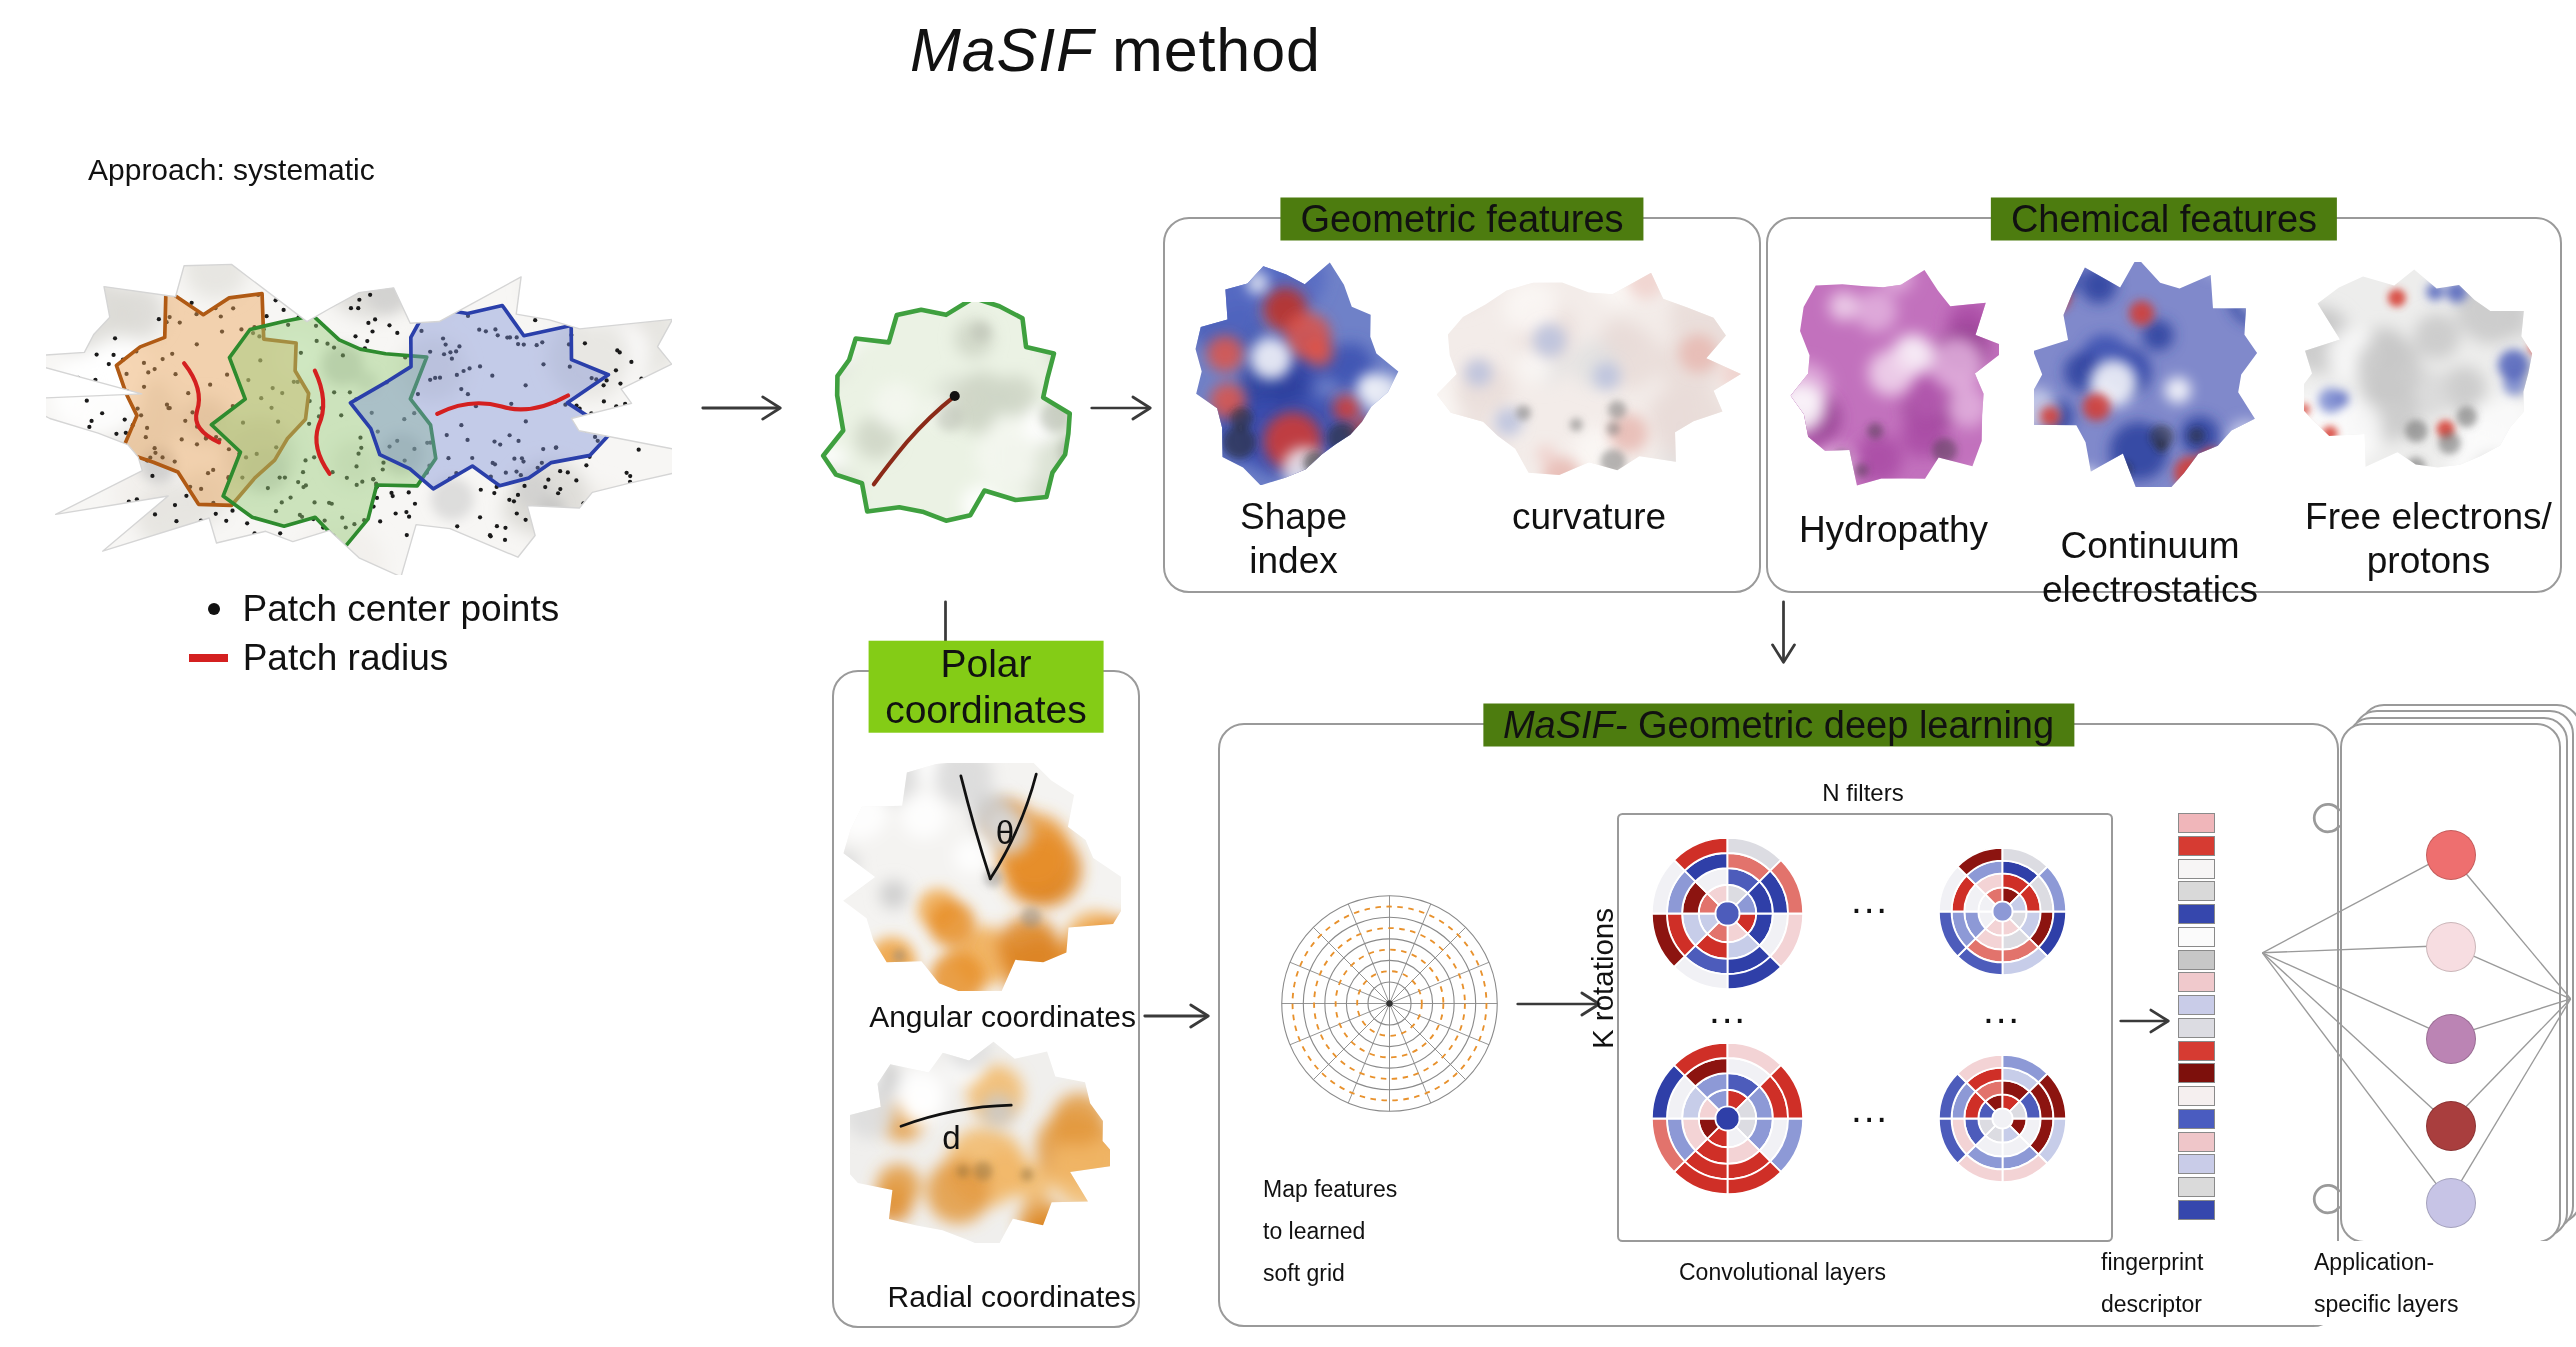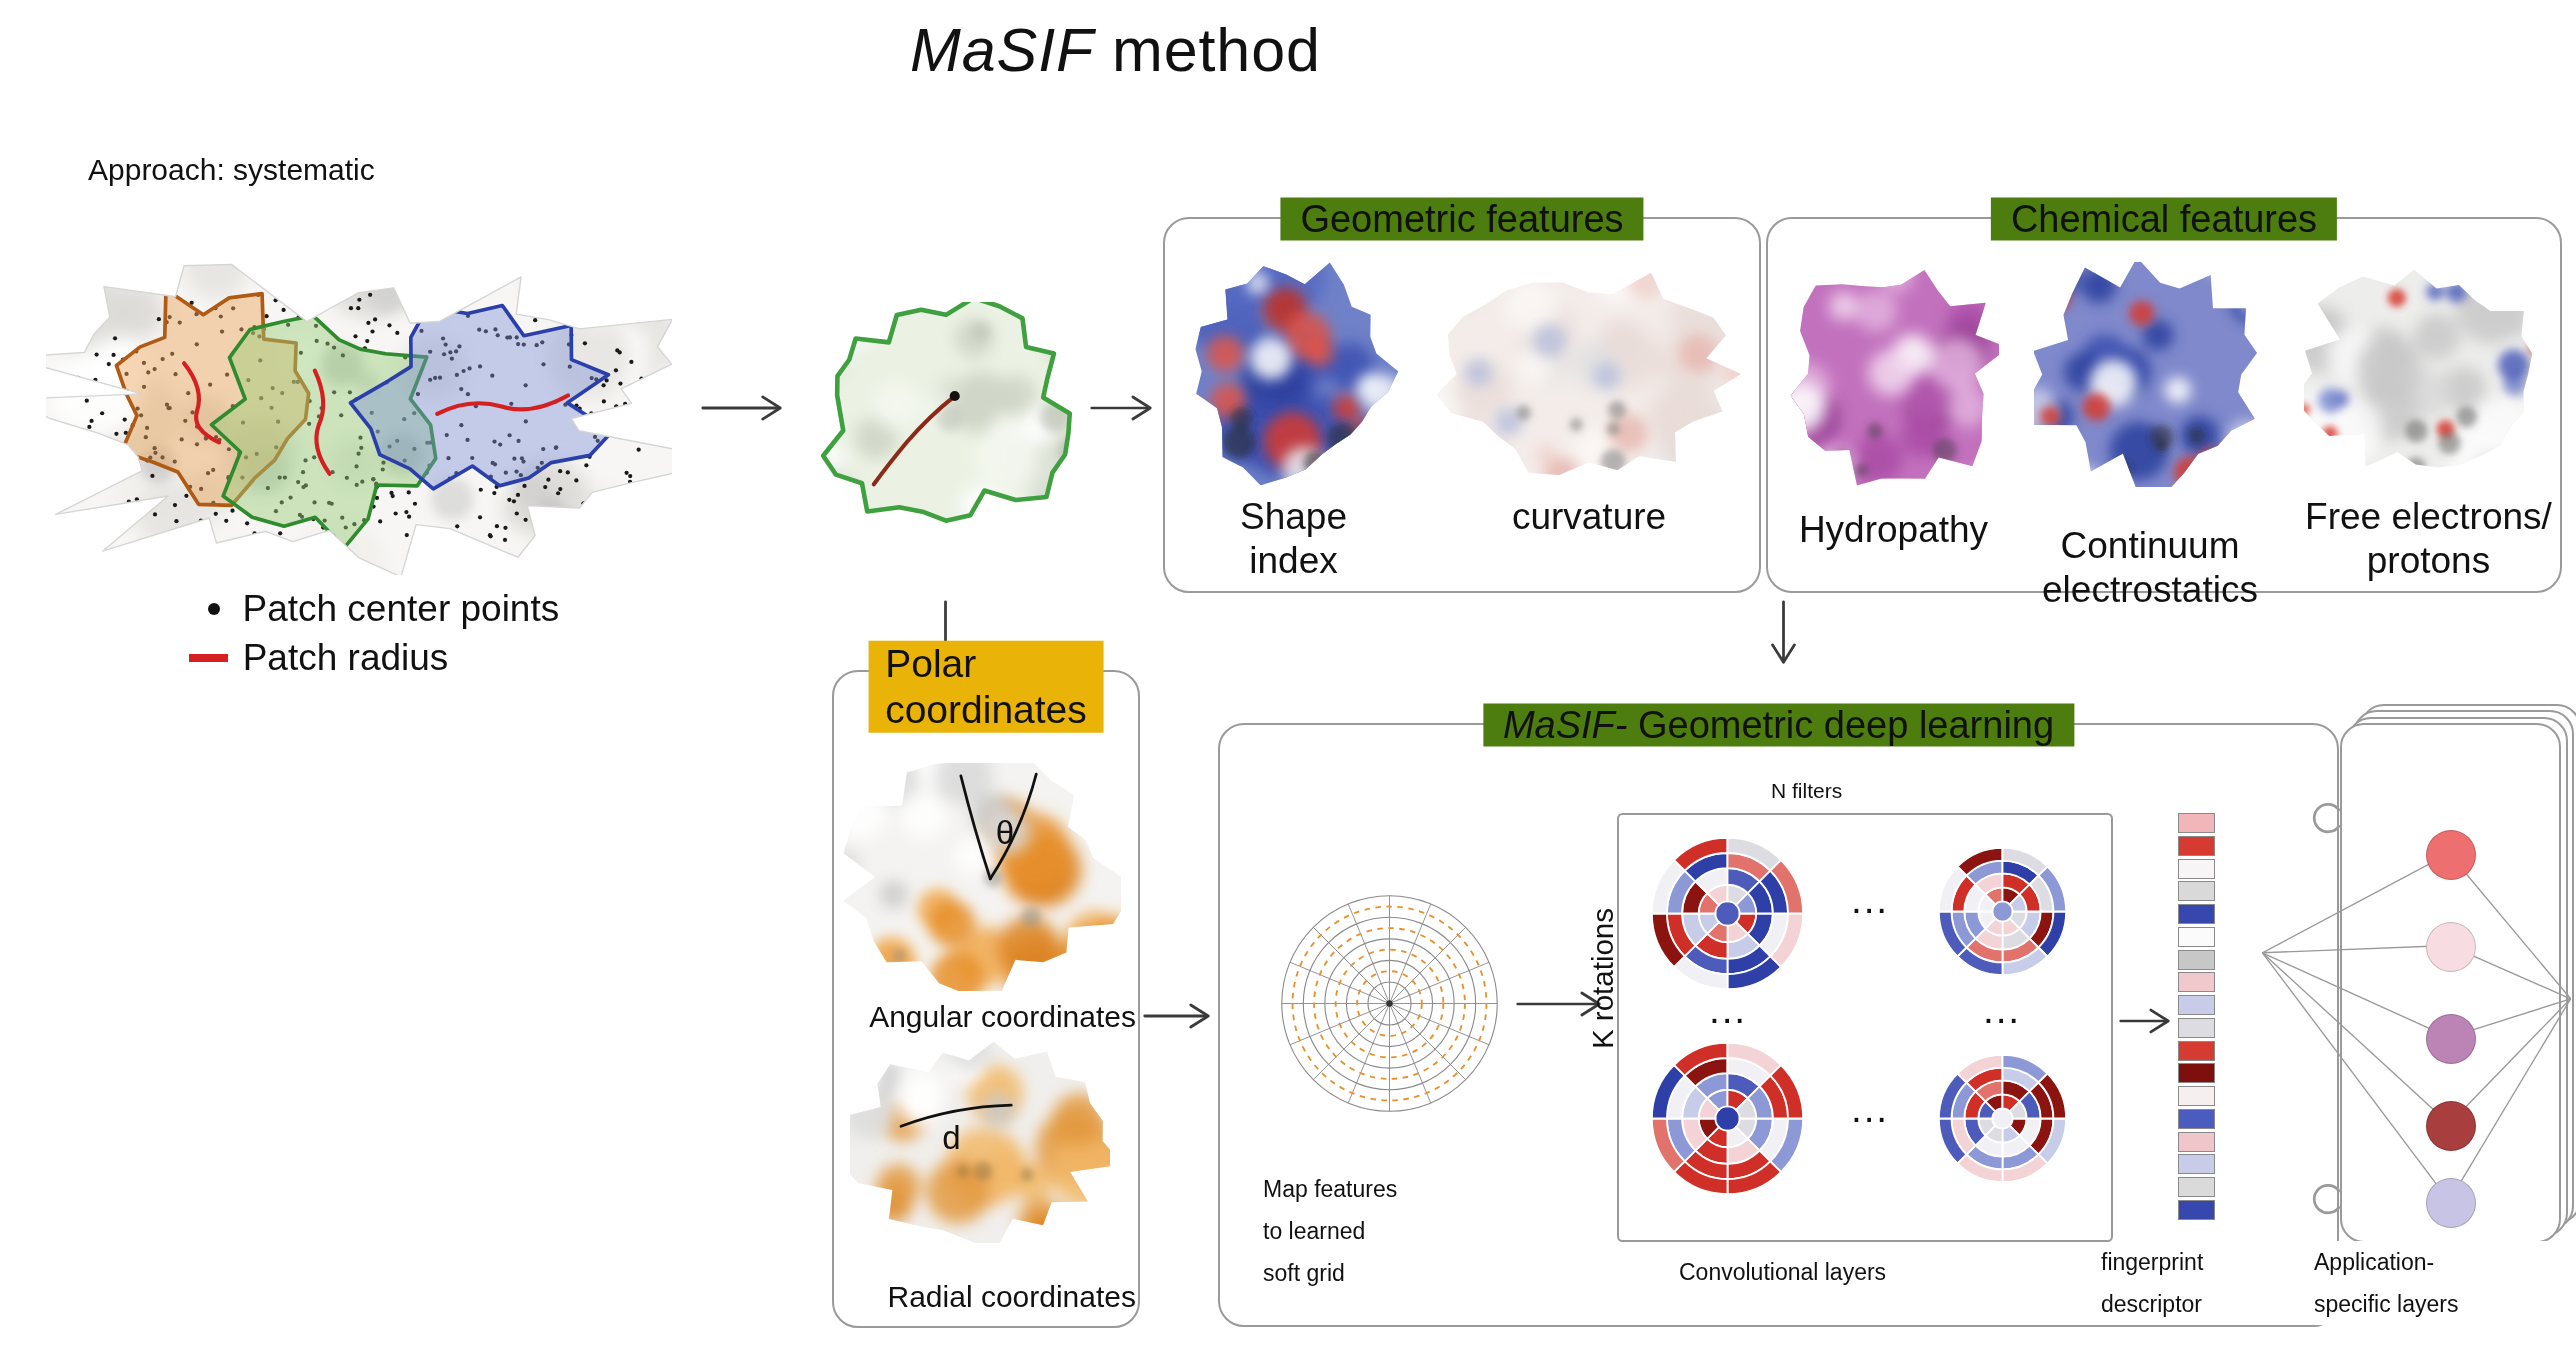--- a/index.html
+++ b/index.html
@@ -9,27 +9,27 @@
   .it{font-style:italic}
   .title{font-size:61px;letter-spacing:0.9px}
   .head2{font-size:30px;line-height:52px;text-align:left}
   .legend{display:flex;align-items:center;gap:14.7px;font-size:37px}
   .dot-swatch{width:12px;height:12px;border-radius:50%;background:#111;margin:0 7.4px}
   .dash-swatch{width:39px;height:7.4px;background:#d42020}
   .fbox{border:2.8px solid #9a9a9a;border-radius:26px}
   .box-title{position:absolute;left:50%;top:0;transform:translate(-50%,-50%);
              background:#4d7c0f;padding:0 20px;font-size:38px;white-space:nowrap}
   .box-title2{position:absolute;left:50%;top:0;transform:translate(-50%,-34%);
-              background:#eab308;padding:0 16.6px;font-size:39px;line-height:46px;text-align:left}
+              background:#84cc16;padding:0 16.6px;font-size:39px;line-height:46px;text-align:center}
   .cap{font-size:37px;line-height:44px;text-align:center}
   .cap-sm{font-size:30px;line-height:37px;text-align:right}
   .cap-md{font-size:23px;line-height:42px;text-align:left}
   .convbox{border:2.3px solid #9a9a9a;border-radius:5.5px;background:#fff}
   .dots{font-size:39px;width:64px;text-align:center;letter-spacing:1.8px}
-  .nf{font-size:21px;text-align:left}
+  .nf{font-size:24px;text-align:center}
   .rot90{transform:rotate(-90deg);font-size:29.5px;text-align:center}
   .node{width:48px;height:48px;border-radius:50%;border:0.9px solid rgba(0,0,0,0.18)}
   .card{width:217px;height:516px;border:2.8px solid #9a9a9a;border-radius:24px;background:#fff}
   #fingerprint{display:flex;flex-direction:column;gap:2.8px}
   #fingerprint div{flex:1;border:0.9px solid #8a8a8a}
 </style>
 </head>
 <body>
 
 <div id="canvas">

